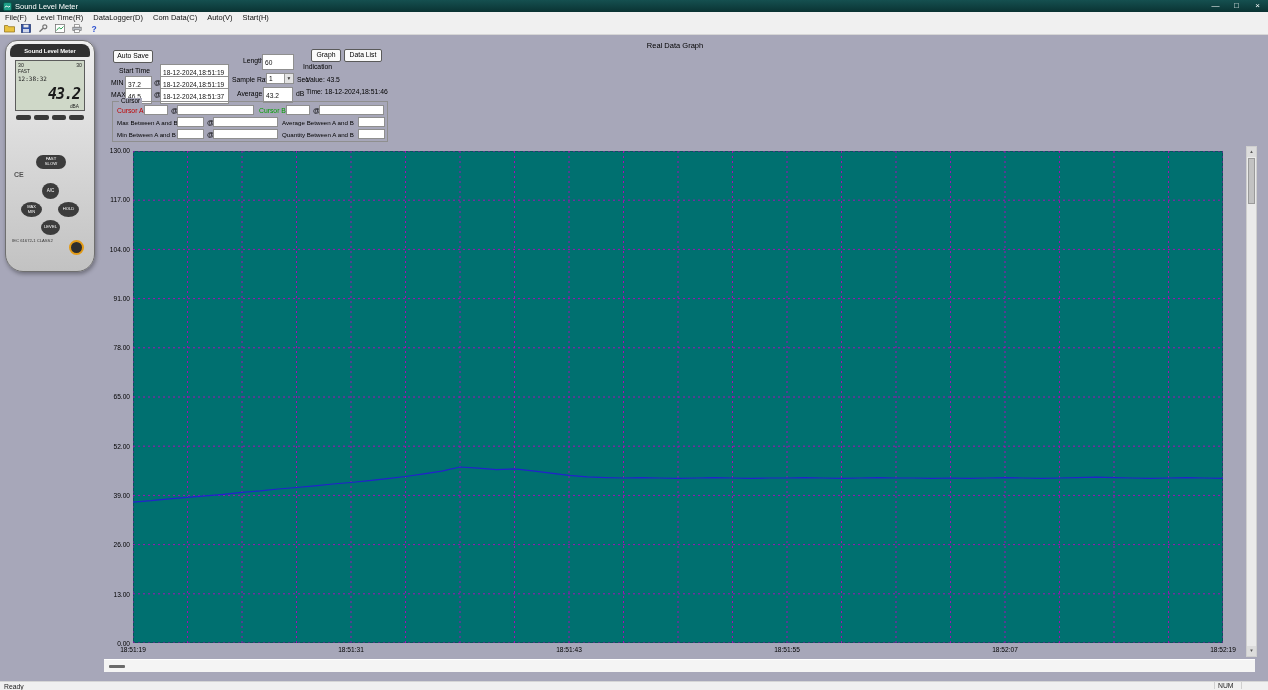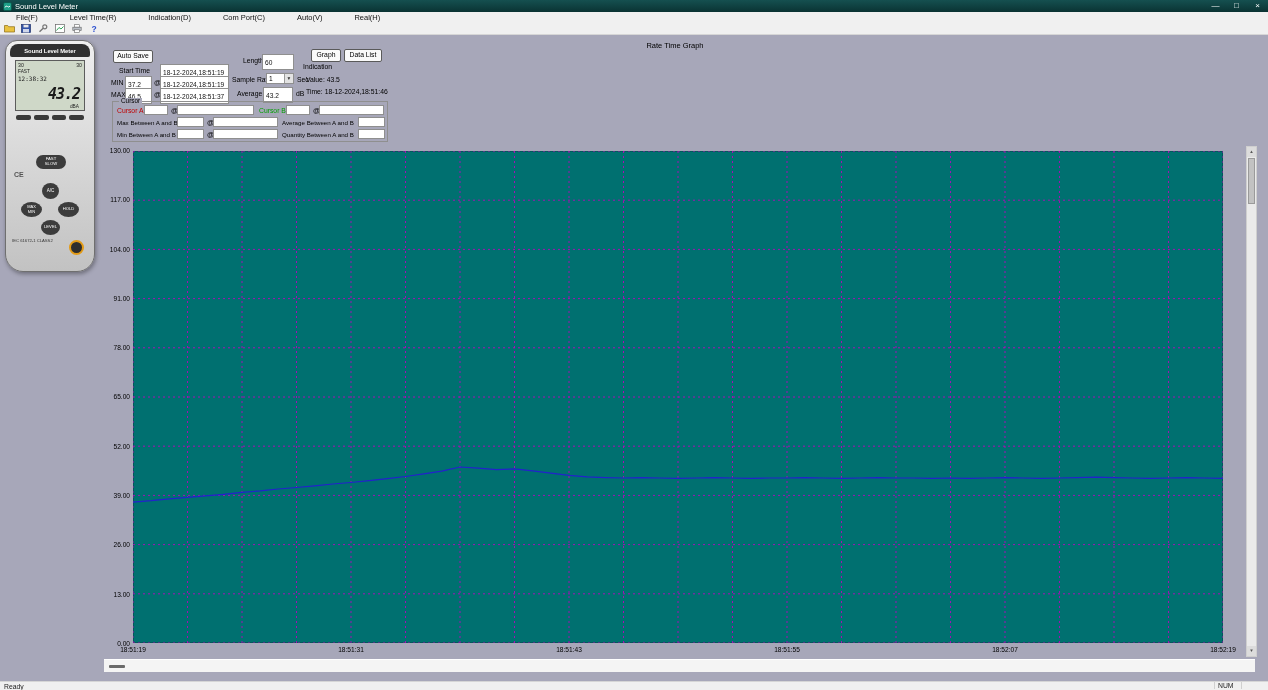--- a/index.html
+++ b/index.html
@@ -6,21 +6,21 @@
   html,body{background:#6b6b74;}
   body{font-family:"Liberation Sans",sans-serif;}
   .window{position:relative;width:1268px;height:690px;background:#a7a7b9;overflow:hidden;}
   
   .titlebar{position:absolute;top:0;left:0;right:0;height:12px;background:linear-gradient(#155050,#0a3333);display:flex;align-items:center;gap:3px;padding-left:3px;}
   .titlebar .title{color:#fff;font-size:7.5px;white-space:nowrap;}
   .win-group{margin-left:auto;display:flex;height:100%;}
   .win-btn{width:21px;text-align:center;color:#fff;font-size:8px;line-height:12px;cursor:default;}
   
   .menubar{position:absolute;top:12px;left:0;right:0;height:11px;background:#f0f0f0;display:flex;align-items:center;font-size:7.5px;color:#111;}
-  .menu-item{padding:0 16px;line-height:11px;cursor:default;text-align:right;}
+  .menu-item{padding:0 5px;line-height:11px;cursor:default;text-align:right;}
   .toolbar{position:absolute;top:23px;left:0;right:0;height:12px;background:#f0f0f0;border-bottom:1px solid #d6d6d6;display:flex;align-items:center;gap:3px;padding:0 2px;}
   .tool-btn{width:14px;height:11px;display:flex;align-items:center;justify-content:center;}
   
   .statusbar{position:absolute;left:0;right:0;bottom:0;height:9px;background:#f0f0f0;border-top:1px solid #d6d6d6;font-size:6.8px;color:#222;}
   .status-left{position:absolute;left:4px;top:1px;}
   .status-num{position:absolute;left:1214px;top:0px;width:28px;border-left:1px solid #cfcfcf;border-right:1px solid #cfcfcf;padding-left:3px;}
   
   .lbl{position:absolute;font-size:6.8px;color:#000;white-space:nowrap;line-height:1.2;}
   .slbl{font-size:6.2px;}
   .field{position:absolute;height:16px;font-size:6.6px;border:1px solid #8f8f8f;background:#fff;padding:0 2px;font-family:inherit;color:#111;}
@@ -84,24 +84,24 @@
     <span class="win-group">
       <span class="win-btn">—</span>
       <span class="win-btn">□</span>
       <span class="win-btn">×</span>
     </span>
   </div>
 
   <div class="menubar">
     <span class="menu-item">File(F)</span>
     <span class="menu-item">Level Time(R)</span>
-    <span class="menu-item">Indication(D)</span>
-    <span class="menu-item">Com Port(C)</span>
+    <span class="menu-item">DataLogger(D)</span>
+    <span class="menu-item">Com Data(C)</span>
     <span class="menu-item">Auto(V)</span>
-    <span class="menu-item">Real(H)</span>
+    <span class="menu-item">Start(H)</span>
   </div>
 
   <div class="toolbar">
     <span class="tool-btn">
         <svg width="11" height="9" viewBox="0 0 11 9">
           <path d="M0.5 1.5h3.2l1 1.2h5.8v5.3h-10z" fill="#e9c23f" stroke="#8a6a15" stroke-width="0.7"></path>
         </svg>
       </span>
     <span class="tool-btn">
         <svg width="10" height="9" viewBox="0 0 10 9">
@@ -157,21 +157,21 @@
     <div class="dev-btn dev-fastslow">FAST SLOW</div>
     <div class="dev-ce">CE</div>
     <div class="dev-btn dev-ac">A/C</div>
     <div class="dev-btn dev-maxmin">MAX MIN</div>
     <div class="dev-btn dev-hold">HOLD</div>
     <div class="dev-btn dev-level">LEVEL</div>
     <div class="dev-power"></div>
     <div class="dev-class">IEC 61672-1 CLASS2</div>
   </div>
 
-  <div class="chart-title" style="left:105px;top:41px;width:1140px;text-align:center;">Rate Time Graph</div>
+  <div class="chart-title" style="left:105px;top:41px;width:1140px;text-align:center;">Real Data Graph</div>
 
   <button class="btn" style="left:113px;top:50px;width:40px;height:13px">Auto Save</button>
 
   <div class="lbl" style="left:119px;top:67px">Start Time</div>
   <input class="field" style="left: 160px; top: 64px; width: 69px;" value="18-12-2024,18:51:19">
 
   <div class="lbl" style="left:111px;top:79px">MIN</div>
   <input class="field" style="left: 125px; top: 76px; width: 27px;" value="37.2">
   <div class="lbl" style="left:154px;top:79px">@</div>
   <input class="field" style="left: 160px; top: 76px; width: 69px;" value="18-12-2024,18:51:19">

